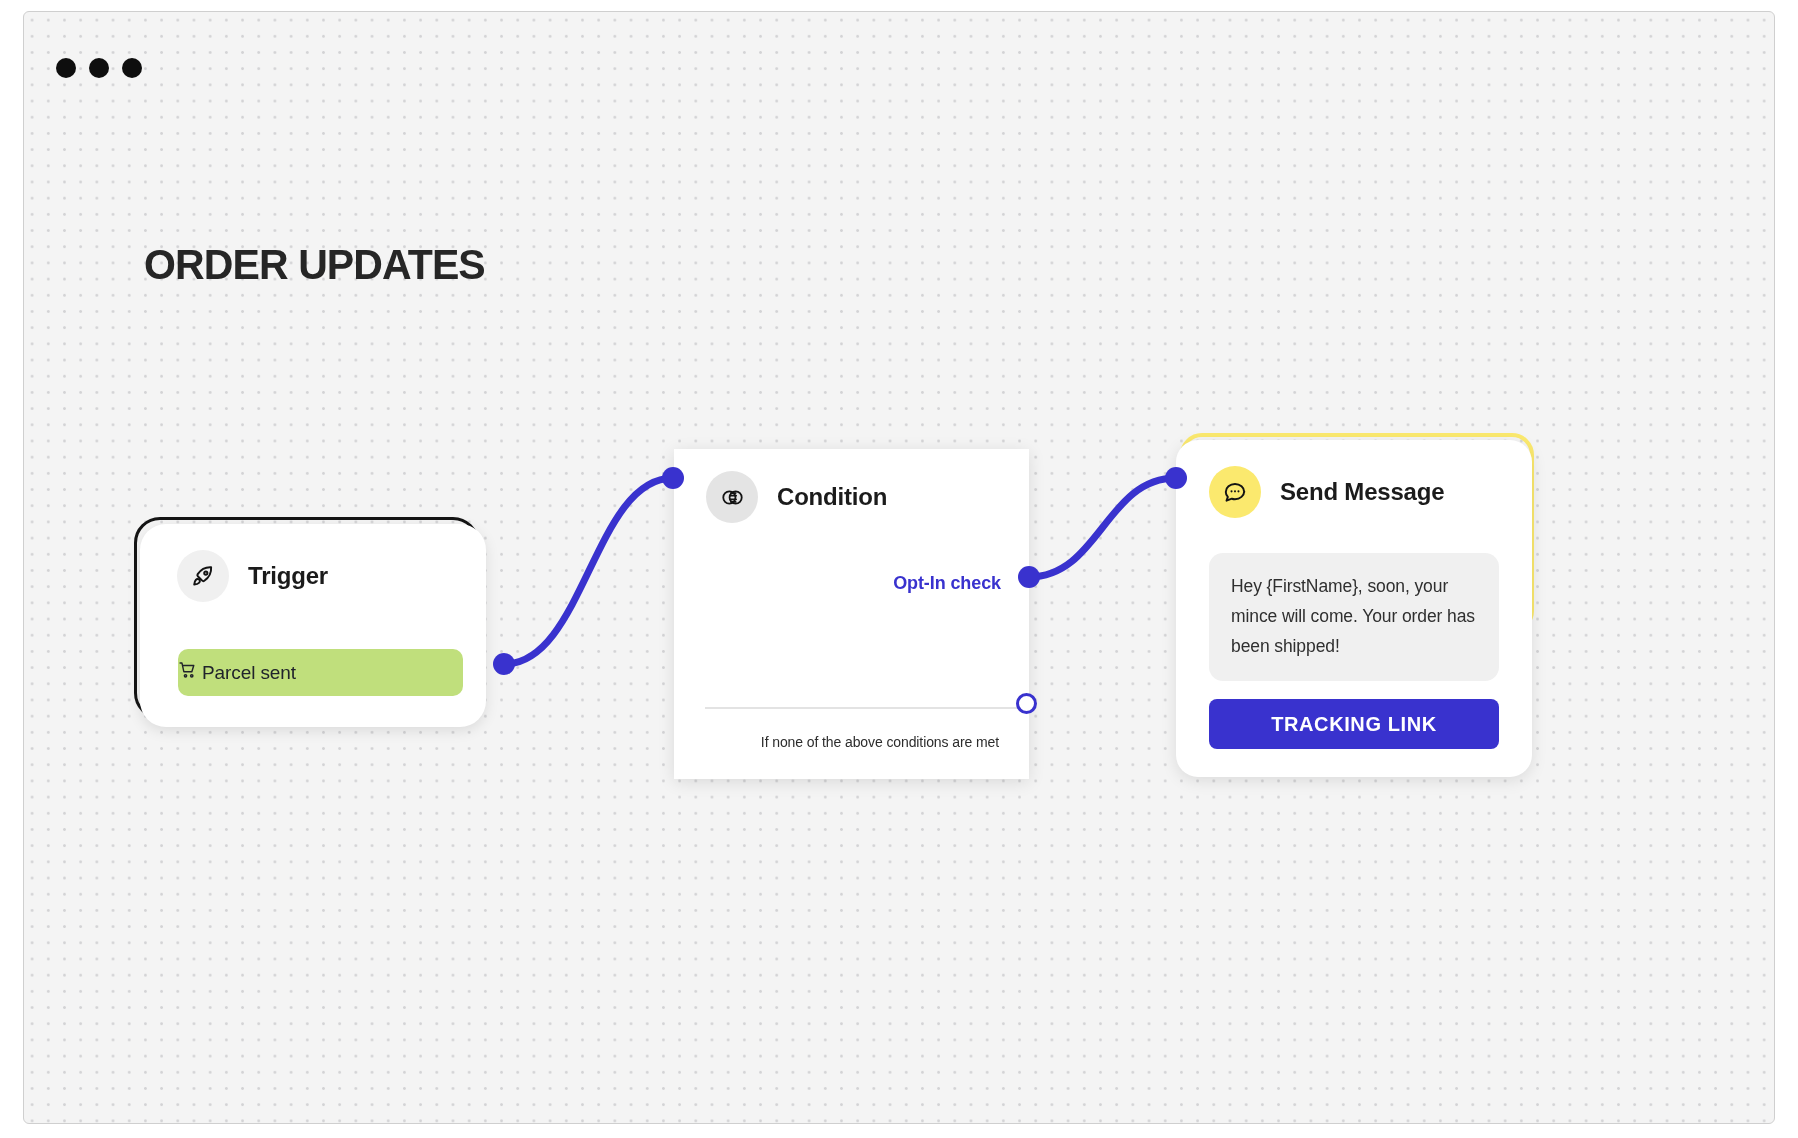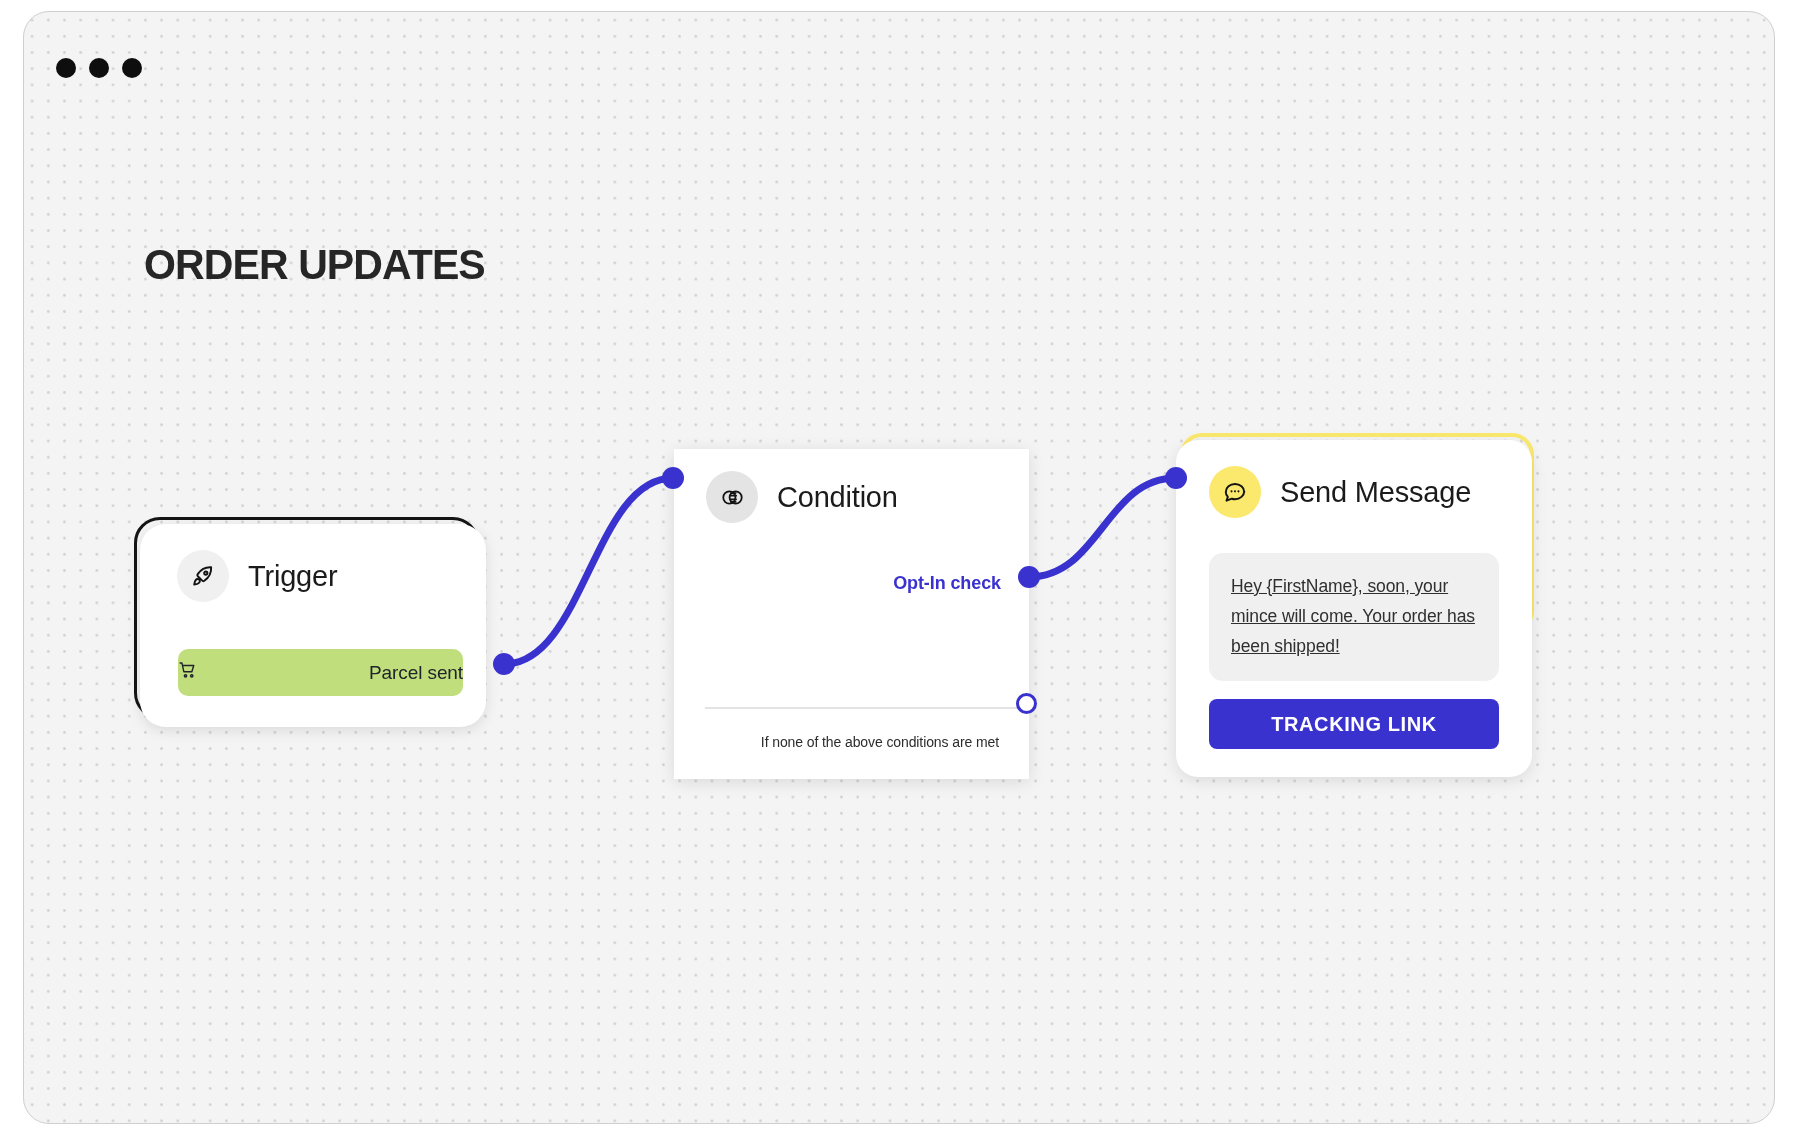--- a/index.html
+++ b/index.html
@@ -13,21 +13,21 @@
   }
 
   
   #app-window {
     position: absolute;
     left: 23px;
     top: 11px;
     width: 1752px;
     height: 1113px;
     border: 1px solid #cfcfcf;
-    border-radius: 26px;
+    border-radius: 6px;
     background:
       radial-gradient(circle, #d3d3d5 1.3px, rgba(0,0,0,0) 1.4px) 0 0 / 16.2px 16.2px,
       #f4f4f4;
     overflow: hidden;
   }
 
   
   #window-controls {
     position: absolute;
     left: 32px;
@@ -82,22 +82,22 @@
     border-radius: 50%;
     display: flex;
     align-items: center;
     justify-content: center;
     flex: none;
   }
   .node-badge.gray   { background: #f0f0f0; }
   .node-badge.gray2  { background: #e4e4e4; }
   .node-badge.yellow { background: #fbe96e; }
   .node-title {
-    font-size: 29px;
-    font-weight: 400;
+    font-size: 24px;
+    font-weight: 700;
     color: #1b1b1b;
     letter-spacing: -0.2px;
     white-space: nowrap;
   }
 
   
   #trigger-card {
     left: 110px;
     top: 505px;
     width: 352px;
@@ -132,22 +132,22 @@
   #parcel-pill {
     position: absolute;
     left: 31px;
     top: 125px;
     width: 285px;
     height: 47px;
     background: #c0df7c;
     border-radius: 10px;
     display: flex;
     align-items: center;
-    justify-content: space-between;
-    gap: 12px;
+    justify-content: flex-start;
+    gap: 4px;
     font-size: 19px;
     color: #20232b;
     letter-spacing: -0.1px;
   }
 
   
   #condition-card {
     left: 650px;
     top: 437px;
     width: 355px;
@@ -221,21 +221,20 @@
     left: 33px;
     top: 113px;
     width: 290px;
     padding: 18px 22px 20px 22px;
     background: #f0f0f0;
     border-radius: 14px;
     font-size: 17.5px;
     line-height: 30px;
     color: #2f2f2f;
     letter-spacing: -0.1px;
-    text-decoration: underline;
   }
   #tracking-link-button {
     position: absolute;
     left: 33px;
     top: 259px;
     width: 290px;
     height: 50px;
     background: #3932ce;
     border-radius: 8px;
     border: none;

